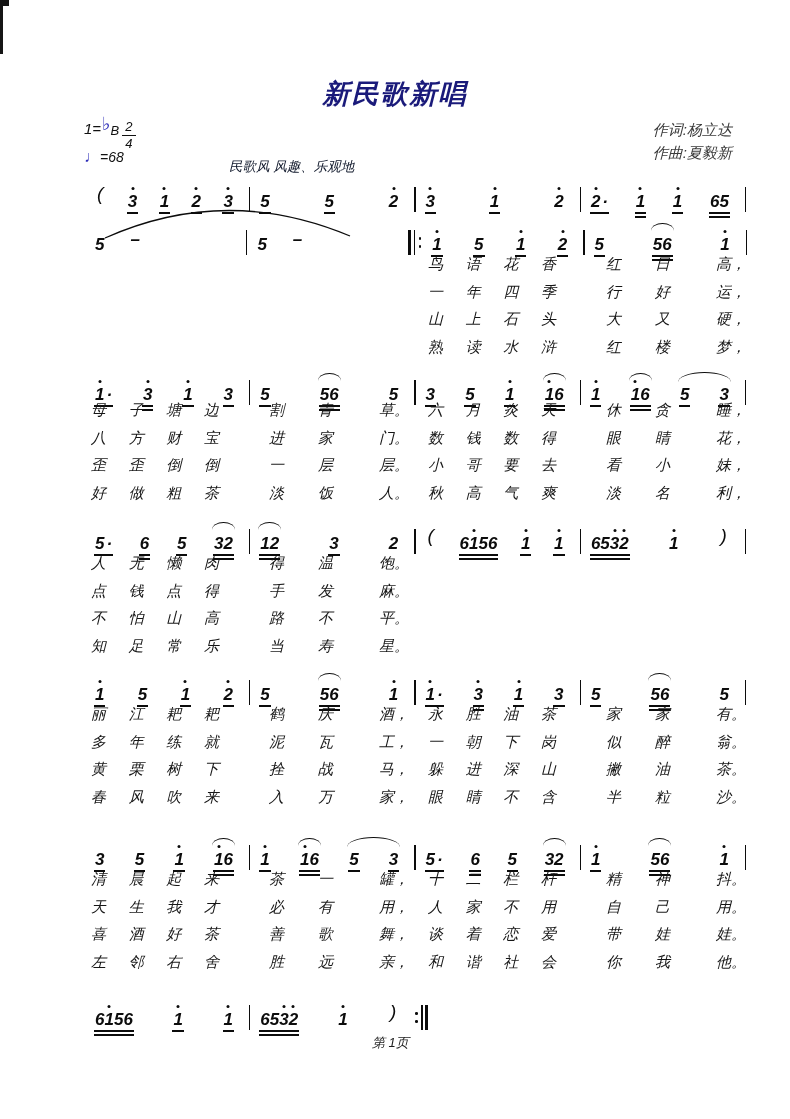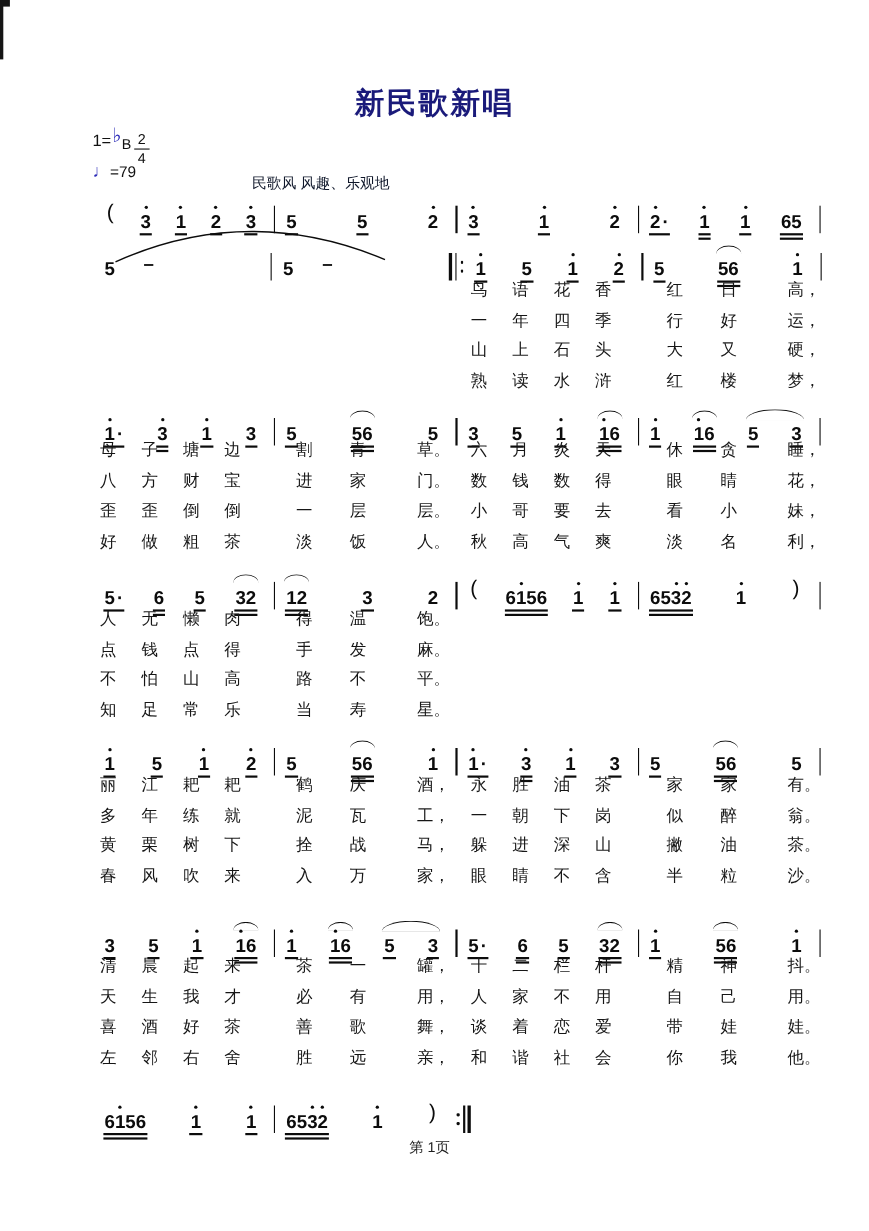--- a/index.html
+++ b/index.html
@@ -1,17 +1,17 @@
 <!DOCTYPE html>
 <html><head>
 <meta charset="utf-8">
 <style>
   html,body{margin:0;padding:0;background:#fff;}
   #page{position:relative;width:790px;height:1073px;background:#ffffff;overflow:hidden;
-        font-family:"Liberation Sans","DejaVu Sans",sans-serif;color:#111;}
+        font-family:"Liberation Sans","DejaVu Sans",sans-serif;color:#111;font-style:italic;}
   
   .artifact-v{position:absolute;left:0;top:0;width:3px;height:54px;background:#151515;}
   .artifact-b{position:absolute;left:0;top:0;width:9px;height:6px;background:#151515;}
   
   .title{position:absolute;top:76px;left:0;right:0;text-align:center;
          font-size:27px;font-weight:700;letter-spacing:2px;color:#1a1a7a;}
   .credits{position:absolute;top:118px;right:58px;font-size:15px;line-height:1.55;color:#3a3a3a;text-align:left;}
   .keysig{position:absolute;left:84px;top:120px;font-size:15px;color:#111;display:flex;align-items:flex-start;}
   .flat{color:#2c2cb8;font-size:18px;font-weight:700;position:relative;top:-7px;margin-left:1px;}
   .keyletter{font-size:13px;position:relative;top:3px;}
@@ -65,33 +65,37 @@
 </style>
 </head>
 <body>
 
 <div id="page">
   <div class="artifact-v"></div>
   <div class="artifact-b"></div>
 
   <div class="title">新民歌新唱</div>
 
+  <div class="credits">
+    <div>作词:杨立达</div>
+    <div>作曲:夏毅新</div>
+  </div>
 
   <div class="keysig">
     <span>1=</span>
       <span class="flat">♭</span>
       <span class="keyletter">B</span>
     <span class="frac">
       <span class="num">2</span>
       <span class="den">4</span>
     </span>
   </div>
 
   <div class="tempo">
-    <span class="qnote">♩</span><span>=79</span>
+    <span class="qnote">♩</span><span>=68</span>
   </div>
 
   <div class="style-marking">民歌风 风趣、乐观地</div>
 
   <div class="nline" style="top:176px">
       <span class="measure">
         <span class="paren">(</span>
         <span class="nt ul1">
           <span class="ch up">3</span>
         </span>

